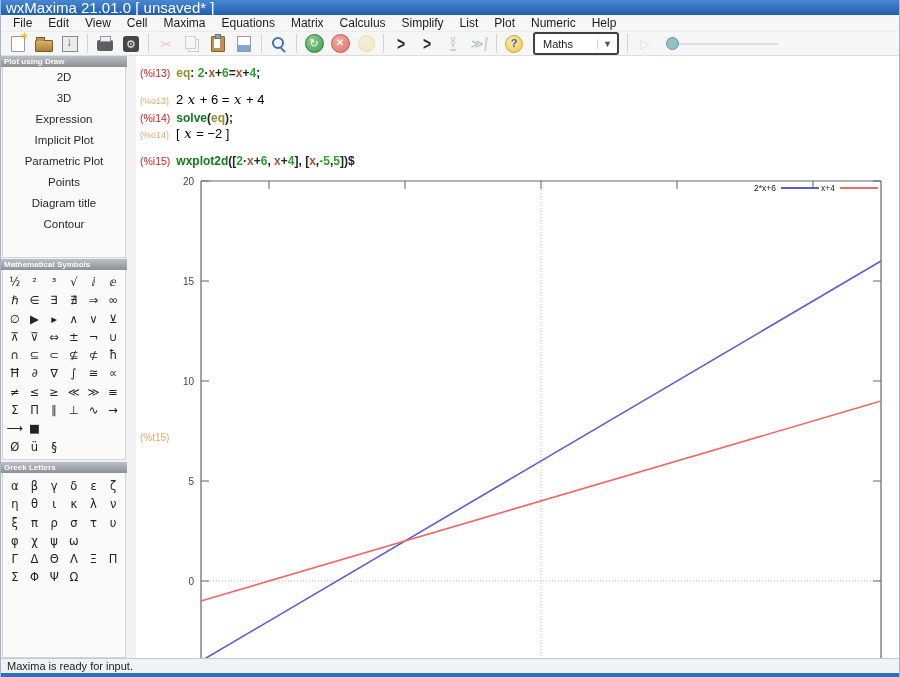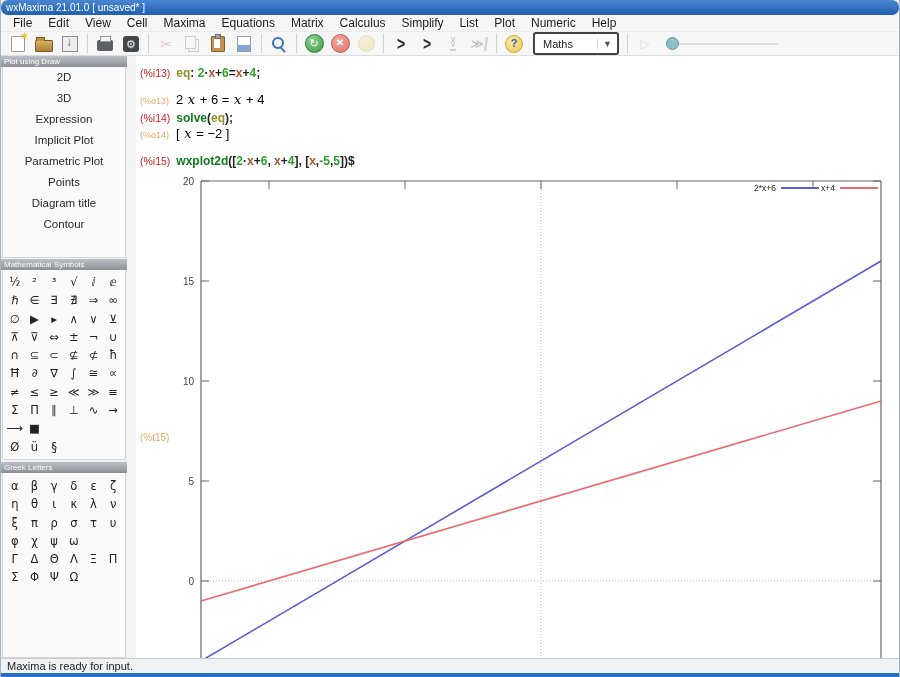--- a/index.html
+++ b/index.html
@@ -2,21 +2,21 @@
 <html><head>
 <meta charset="utf-8">
 <style>
   html,body{margin:0;padding:0;background:#e8e8e8;}
   .window{position:relative;width:900px;height:677px;background:#f3f3f3;overflow:hidden;
           font-family:"Liberation Sans",sans-serif;box-sizing:border-box;
           border-left:1px solid #9fb6cc;border-right:1px solid #9fb6cc;}
   
   .titlebar{position:absolute;left:0;top:0;width:100%;height:15px;
             background:linear-gradient(#4a87d3,#1f5fae);color:#fff;
-            font-size:10px;line-height:15px;padding-left:5px;box-sizing:border-box;border-radius:7px;}
+            font-size:15px;line-height:15px;padding-left:5px;box-sizing:border-box;}
   
   .menubar{position:absolute;left:0;top:15px;width:100%;height:16px;background:#f6f6f6;
            display:flex;align-items:center;font-size:12px;color:#1d1d1d;padding-left:4px;box-sizing:border-box;}
   .menu-item{padding:0 8px;line-height:16px;cursor:default;}
   
   .toolbar{position:absolute;left:0;top:31px;width:100%;height:25px;background:#f6f6f6;
            border-top:1px solid #ececec;border-bottom:1px solid #ddd;display:flex;align-items:center;
            padding-left:4px;box-sizing:border-box;}
   .tb{width:24px;height:22px;border:none;background:transparent;display:flex;align-items:center;
       justify-content:center;padding:0;margin:0 1px;position:relative;}
@@ -52,21 +52,21 @@
   .combo .val{padding:0 8px;flex:1;}
   .combo .arr{border-left:1px solid #d8d8d8;padding:0 5px;color:#555;font-size:9px;}
   .ic-play{color:#c0c0c0;font-size:12px;font-style:normal;}
   .slider{position:relative;width:112px;height:13px;margin-left:8px;}
   .slider .track{position:absolute;left:0;top:6px;width:112px;height:2px;background:#dcdcdc;border-radius:1px;}
   .slider .knob{position:absolute;left:0;top:0;width:13px;height:13px;border-radius:50%;background:#8fc0c6;border:1px solid #629aa4;box-sizing:border-box;}
   
   .sidebar{position:absolute;left:0;top:56px;width:126px;height:602px;background:#f0f0f0;
            display:flex;flex-direction:column;box-sizing:border-box;}
   .pane-header{height:11px;background:linear-gradient(#b9c0c7,#8d9194);color:#fbfbfb;font-size:8px;
-               line-height:11px;padding-left:3px;flex:0 0 auto;}
+               line-height:11px;padding-left:3px;flex:0 0 auto;font-weight:bold;}
   .pane-body{background:#fafafa;border:1px solid #d6d6d6;border-top:none;margin:0 1px;flex:0 0 auto;}
   .draw-item{height:21px;line-height:21px;text-align:center;font-size:11.5px;color:#2a2a2a;}
   .symrow{display:grid;grid-template-columns:repeat(6,1fr);height:18.3px;}
   .symcell{font-family:"DejaVu Sans",sans-serif;font-size:11.5px;color:#222;text-align:center;line-height:18px;}
   .greek-body{flex:1 1 auto;}
   
   .content{position:absolute;left:135px;top:56px;width:765px;height:602px;background:#fff;overflow:hidden;}
   .cell{position:absolute;left:4px;white-space:nowrap;}
   .lbl-in{color:#cf2222;font-size:10.5px;margin-right:6px;}
   .lbl-out{color:#e3a968;font-size:9px;margin-right:7px;}

